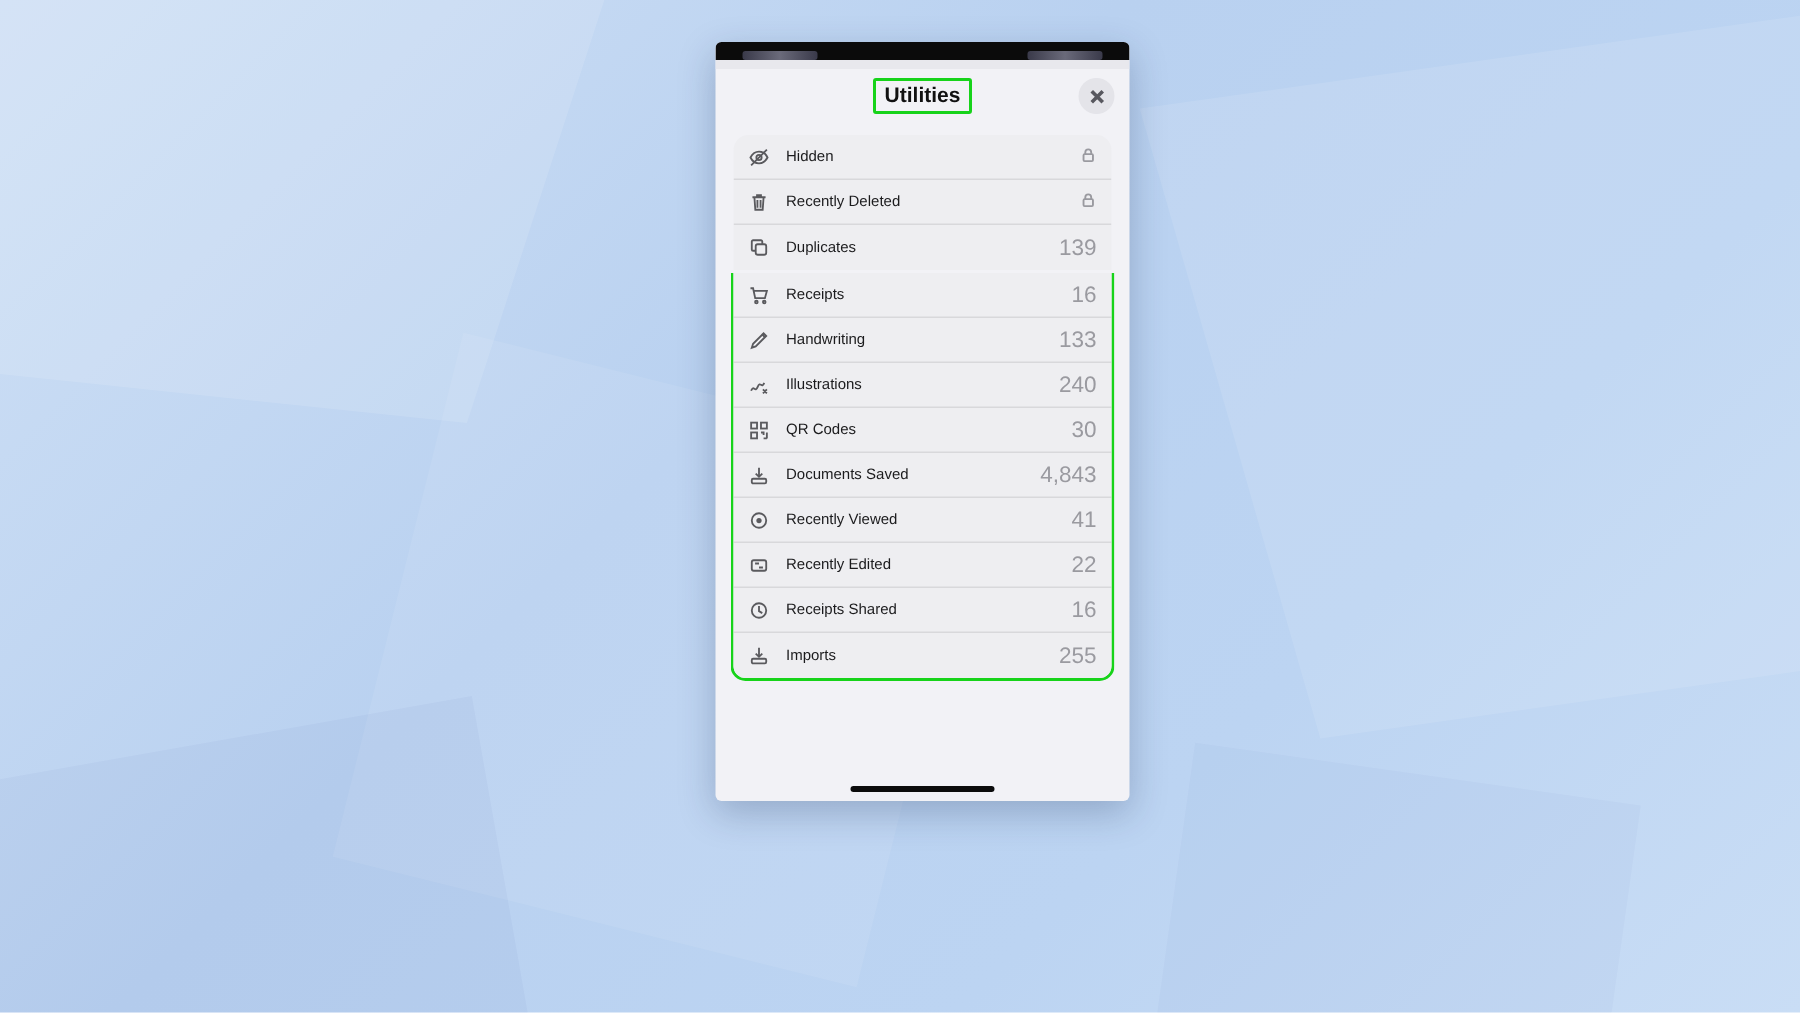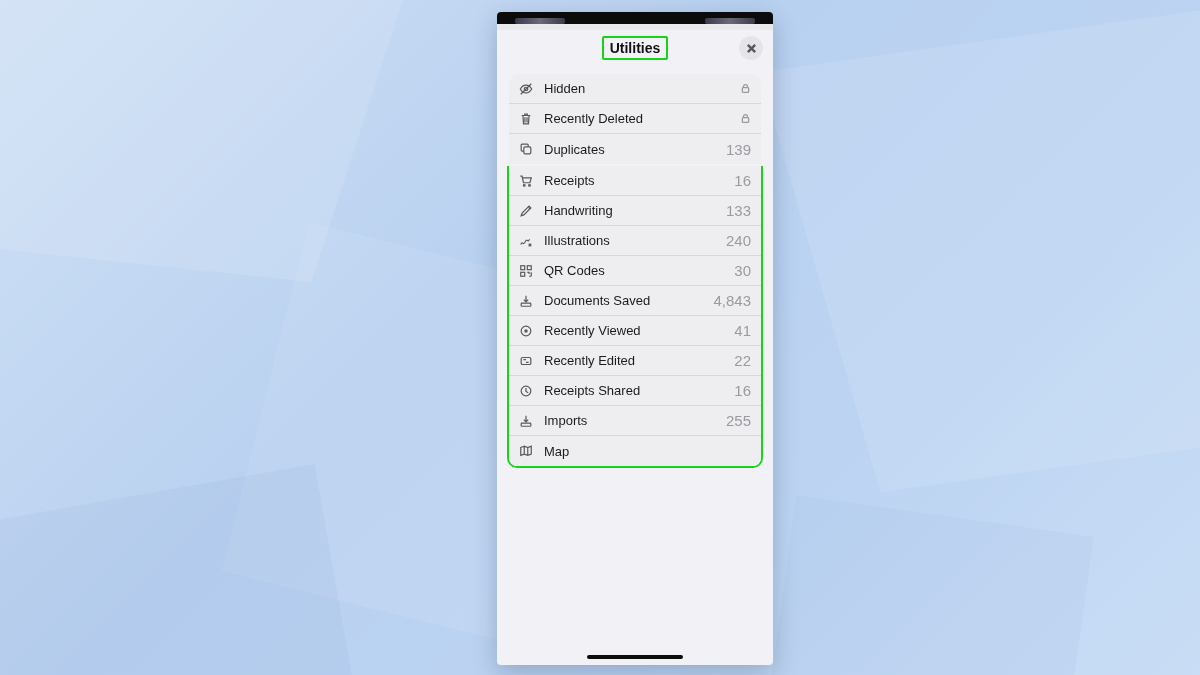--- a/index.html
+++ b/index.html
@@ -12,27 +12,26 @@
   
   .bgshape { position:absolute; background:rgba(255,255,255,0.12); }
   .s1{left:-60px;top:-40px;width:420px;height:300px;transform:skew(-18deg,6deg);}
   .s2{left:260px;top:260px;width:360px;height:360px;transform:rotate(14deg);background:rgba(255,255,255,0.08);}
   .s3{right:-80px;top:40px;width:460px;height:420px;transform:skew(16deg,-8deg);background:rgba(255,255,255,0.10);}
   .s4{left:-40px;bottom:-80px;width:380px;height:260px;transform:rotate(-10deg);background:rgba(0,40,120,0.03);}
   .s5{right:120px;bottom:-60px;width:300px;height:220px;transform:rotate(8deg);background:rgba(0,40,120,0.025);}
 
   .phone {
     position: absolute;
-    left: 477px; top: 12px;
-    width: 276px; height: 653px;
+    left: 477px; top: 28px;
+    width: 276px; height: 506px;
     background:#f2f2f6;
     border-radius: 4px;
     box-shadow: 0 8px 24px rgba(20,40,80,0.25);
     overflow: hidden;
-    margin-left: 20px;
   }
   .topstrip { height:12px; background:#0b0b0b; position:relative; }
   .topstrip::before, .topstrip::after{
     content:""; position:absolute; top:6px; width:50px; height:6px;
     background: linear-gradient(90deg,#3a3a4a,#6a6a7a,#3a3a4a); border-radius:2px;
   }
   .topstrip::before{ left:18px; } .topstrip::after{ right:18px; }
   .sheetcap { height:6px; background:#e8e8ed; }
 
   .header { position:relative; height:36px; display:flex; align-items:center; justify-content:center; }
@@ -59,21 +58,21 @@
   .row {
     display:flex; align-items:center;
     height:30px;
     padding:0 10px 0 8px;
     border-bottom:1px solid rgba(0,0,0,0.09);
     cursor:pointer;
   }
   .row:last-child { border-bottom:none; }
   .ic { width:18px; display:flex; justify-content:center; margin-right:9px;}
   .ic svg { width:14px; height:14px; stroke:#5a5a5e; stroke-width:1.4; fill:none; }
-  .lbl { font-size:13px; color:#1b1b1d; flex:1; }
+  .lbl { font-size:10px; color:#1b1b1d; flex:1; }
   .meta { font-size:15px; color:#9a9aa0; }
   .meta svg { width:11px; height:11px; stroke:#9a9aa0; stroke-width:1.6; fill:none; }
 
   .hl { border:2.5px solid #17d31a; border-top:none; border-radius:0 0 10px 10px; }
   .hl .card { border-radius:0 0 8px 8px; }
   .topchunk .card { border-radius:10px 10px 0 0; }
 
   .homebar {
     position:absolute; bottom:6px; left:50%; transform:translateX(-50%);
     width:96px; height:4px; background:#0c0c0c; border-radius:3px;
@@ -229,26 +228,17 @@
         <div class="row">
           <span class="ic">
             <svg viewBox="0 0 16 16">
               <path d="M8 9V2M5.5 6.5 8 9l2.5-2.5"></path>
               <rect x="2.5" y="10.5" width="11" height="3.5" rx="1"></rect>
             </svg>
           </span>
           <span class="lbl">Imports</span>
           <span class="meta">255</span>
         </div>
-        <div class="row">
-          <span class="ic">
-            <svg viewBox="0 0 16 16">
-              <path d="M2 4l4-1.5 4 1.5 4-1.5v9l-4 1.5-4-1.5-4 1.5z M6 2.5v9 M10 4v9"></path>
-            </svg>
-          </span>
-          <span class="lbl">Map</span>
-          <span class="meta"></span>
-        </div>
       </div>
   </div>
 
   <div class="homebar"></div>
 </div>
 
 </body></html>

